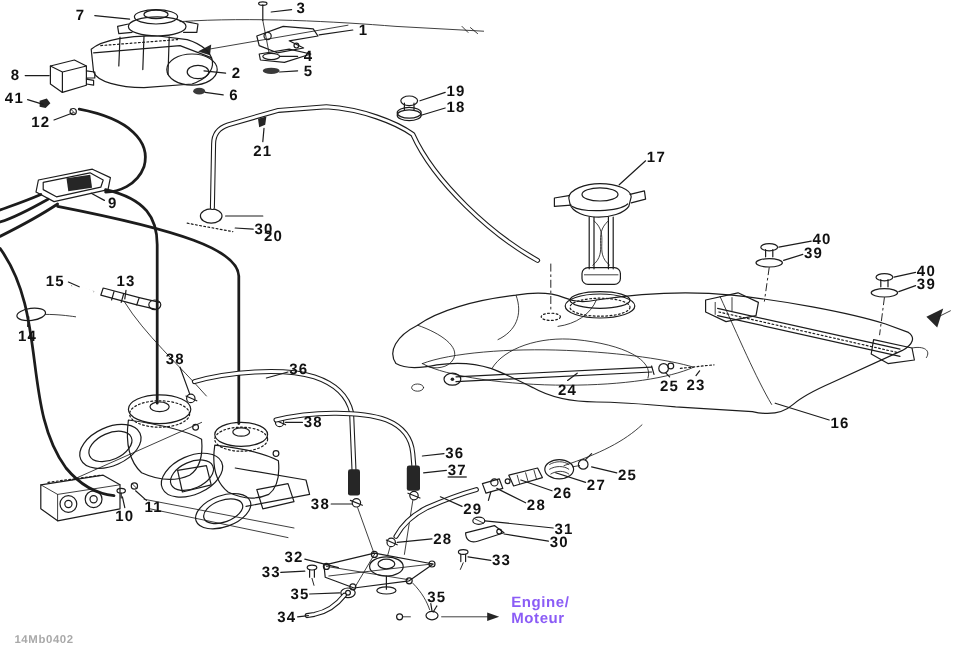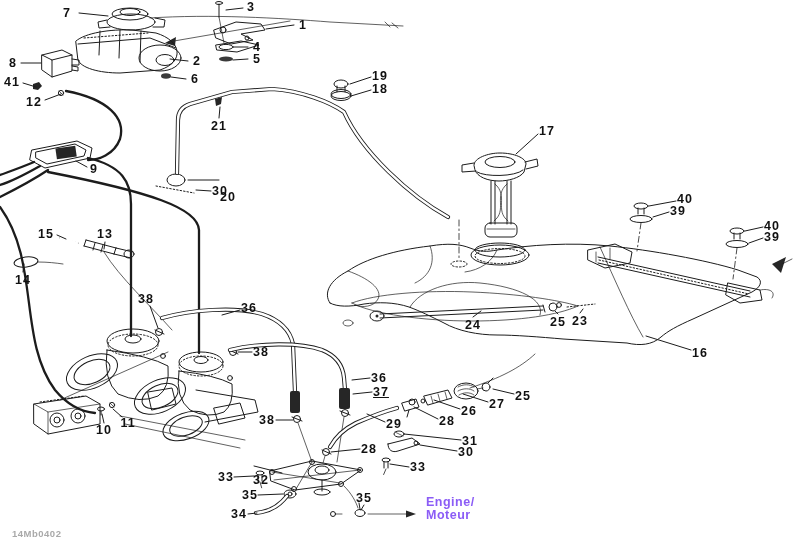--- a/index.html
+++ b/index.html
@@ -397,21 +397,21 @@
       <div class="part-label" style="left: 523px; top: 396px;">25</div>
       <div class="part-label" style="left: 497px; top: 404px;">27</div>
       <div class="part-label" style="left: 469px; top: 411px;">26</div>
       <div class="part-label" style="left: 447px; top: 421px;">28</div>
       <div class="part-label" style="left: 394px; top: 424px; text-align: right;">29</div>
       <div class="part-label" style="left: 267px; top: 420px;">38</div>
       <div class="part-label" style="left: 470px; top: 441px;">31</div>
       <div class="part-label" style="left: 466px; top: 452px;">30</div>
       <div class="part-label" style="left: 104px; top: 430px;">10</div>
       <div class="part-label" style="left: 128px; top: 423px;">11</div>
-      <div class="part-label" style="left: 245px; top: 480px; margin-left: 16px;">32</div>
+      <div class="part-label" style="left: 245px; top: 464px;">32</div>
       <div class="part-label" style="left: 226px; top: 477px;">33</div>
       <div class="part-label" style="left: 418px; top: 467px;">33</div>
       <div class="part-label" style="left: 369px; top: 449px;">28</div>
       <div class="part-label" style="left: 250px; top: 495px;">35</div>
       <div class="part-label" style="left: 364px; top: 498px;">35</div>
       <div class="part-label" style="left: 239px; top: 514px;">34</div>
     </div>
 
 <div class="engine-note">
   <div>Engine/</div>

